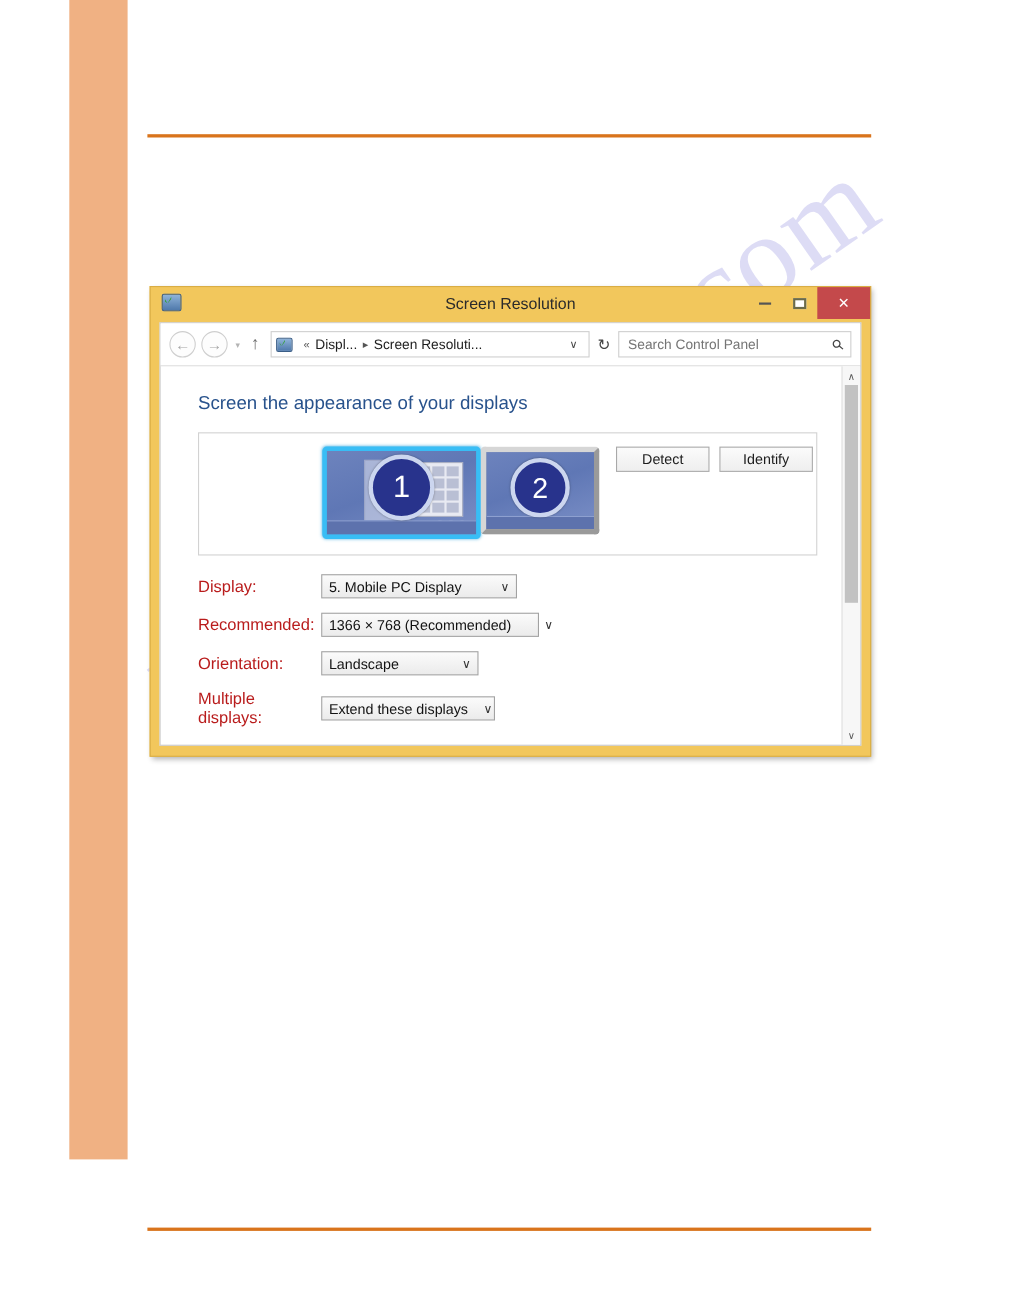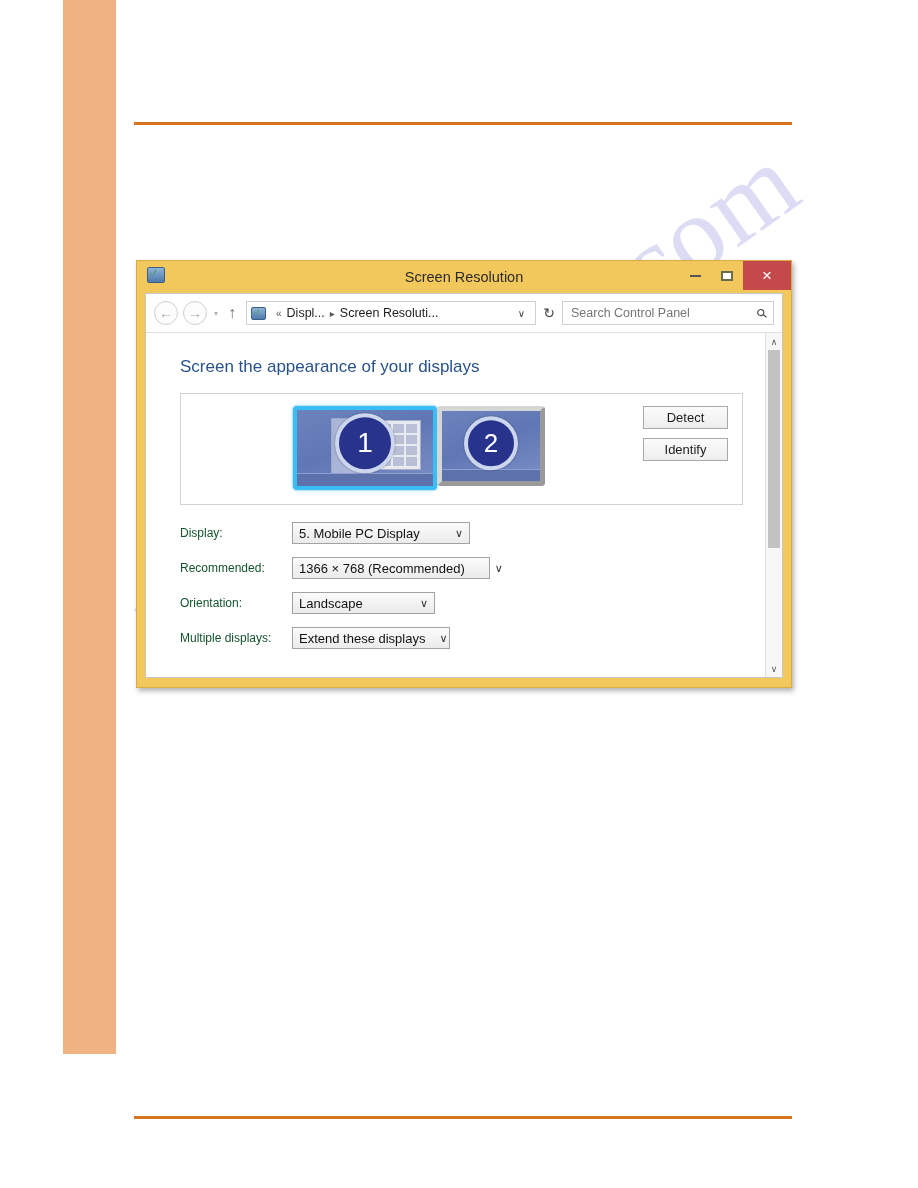--- a/index.html
+++ b/index.html
@@ -417,24 +417,24 @@
   .dots i {
     width: 6px;
     height: 6px;
     background: #eef2fb;
     border-radius: 50%;
     display: block;
   }
 
   .side-buttons {
     position: absolute;
-    right: 14px;
+    right: 3px;
     top: 12px;
     display: flex;
-    flex-direction: column;
+    flex-direction: row;
     gap: 9px;
   }
   .btn {
     width: 85px;
     height: 23px;
     background: linear-gradient(#fbfbfb, #eeeeee);
     border: 1px solid #a9a9a9;
     font-size: 13px;
     color: #1c1c1c;
     font-family: "Liberation Sans", sans-serif;
@@ -448,22 +448,22 @@
   .form {
     margin-top: 17px;
   }
   .row {
     display: flex;
     align-items: center;
     margin-bottom: 13px;
   }
   .row .label {
     width: 112px;
-    font-size: 12px;
-    color: #14532d;
+    font-size: 15px;
+    color: #b91c1c;
     font-family: "Liberation Sans", sans-serif;
   }
   .combo {
     height: 22px;
     background: linear-gradient(#fbfbfb, #ebebeb);
     border: 1px solid #a2a2a2;
     display: flex;
     align-items: center;
     box-sizing: border-box;
     padding: 0 6px;

